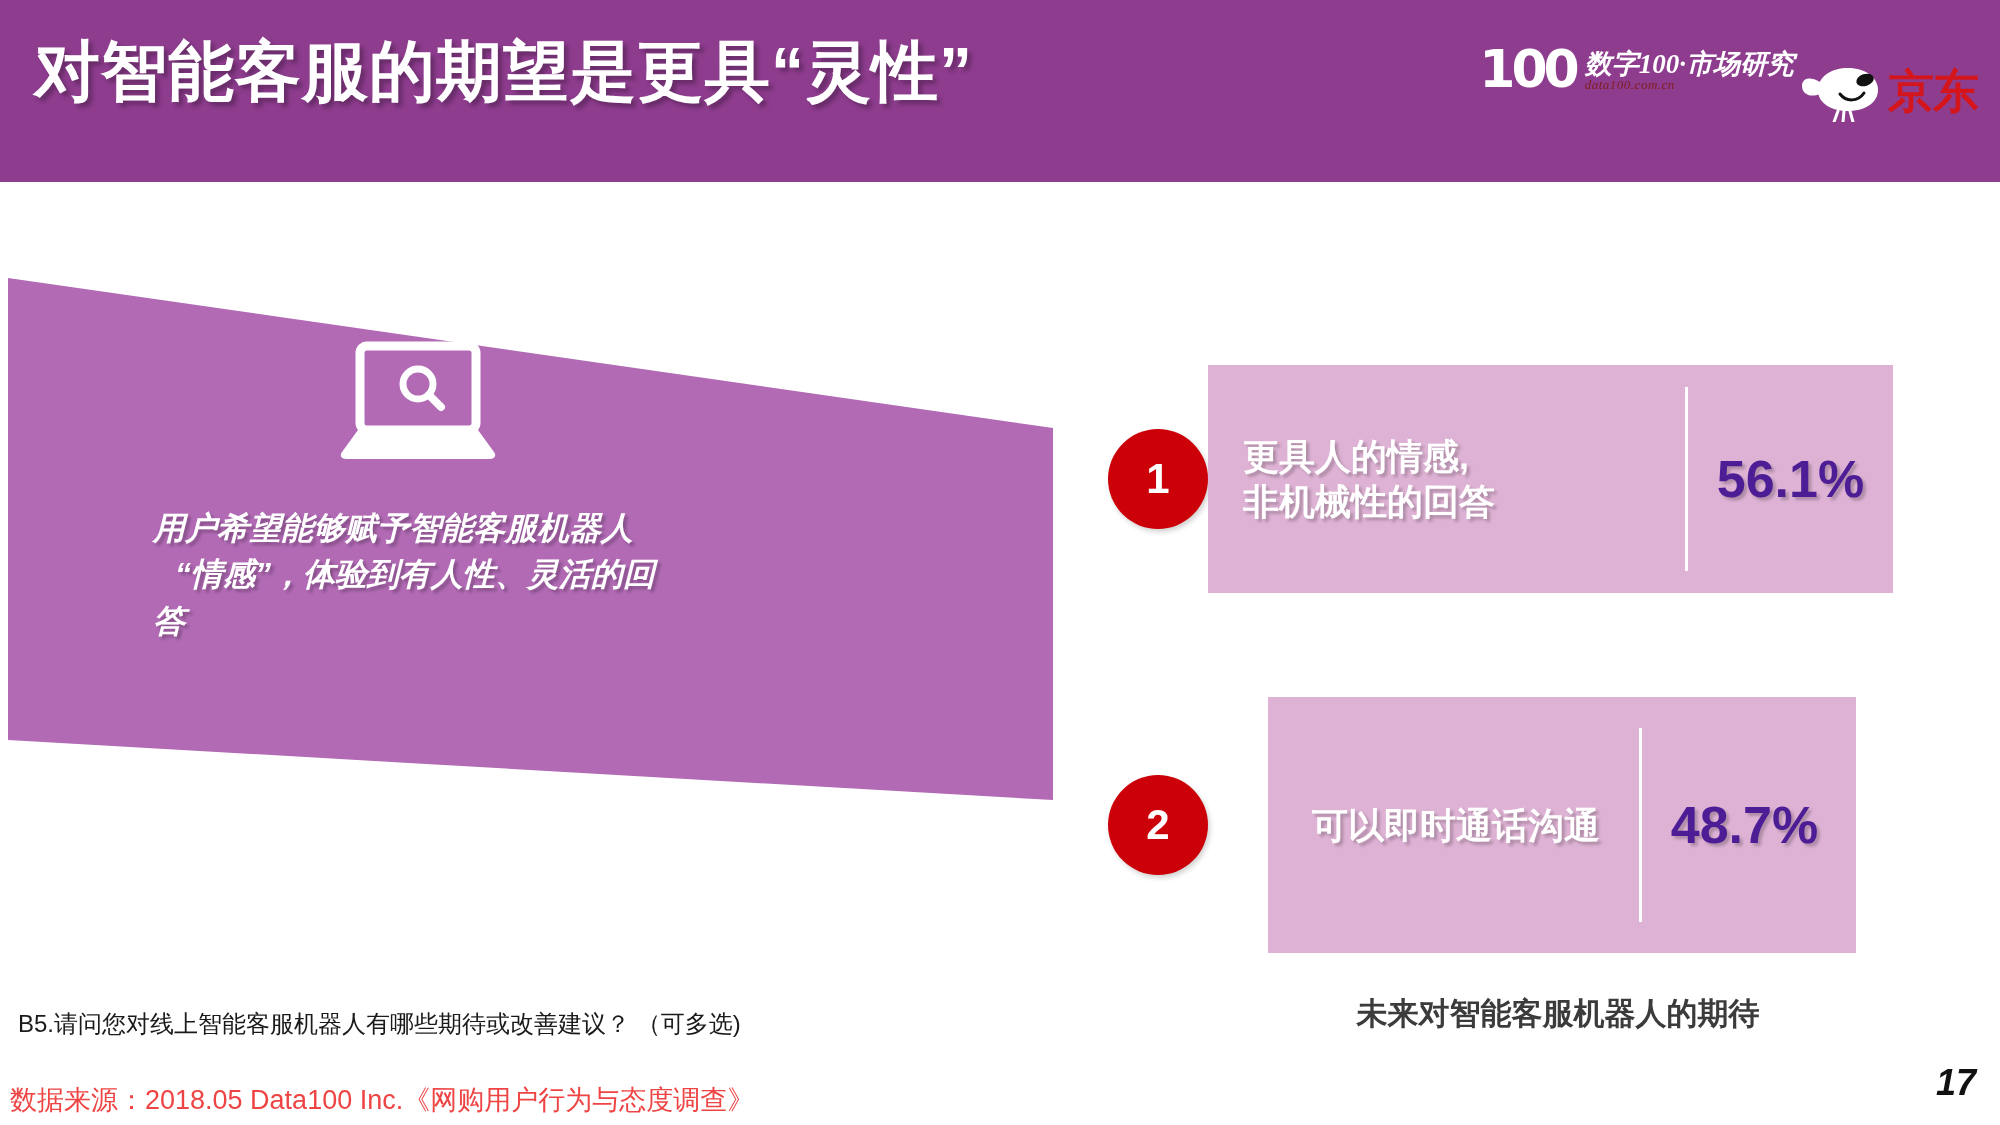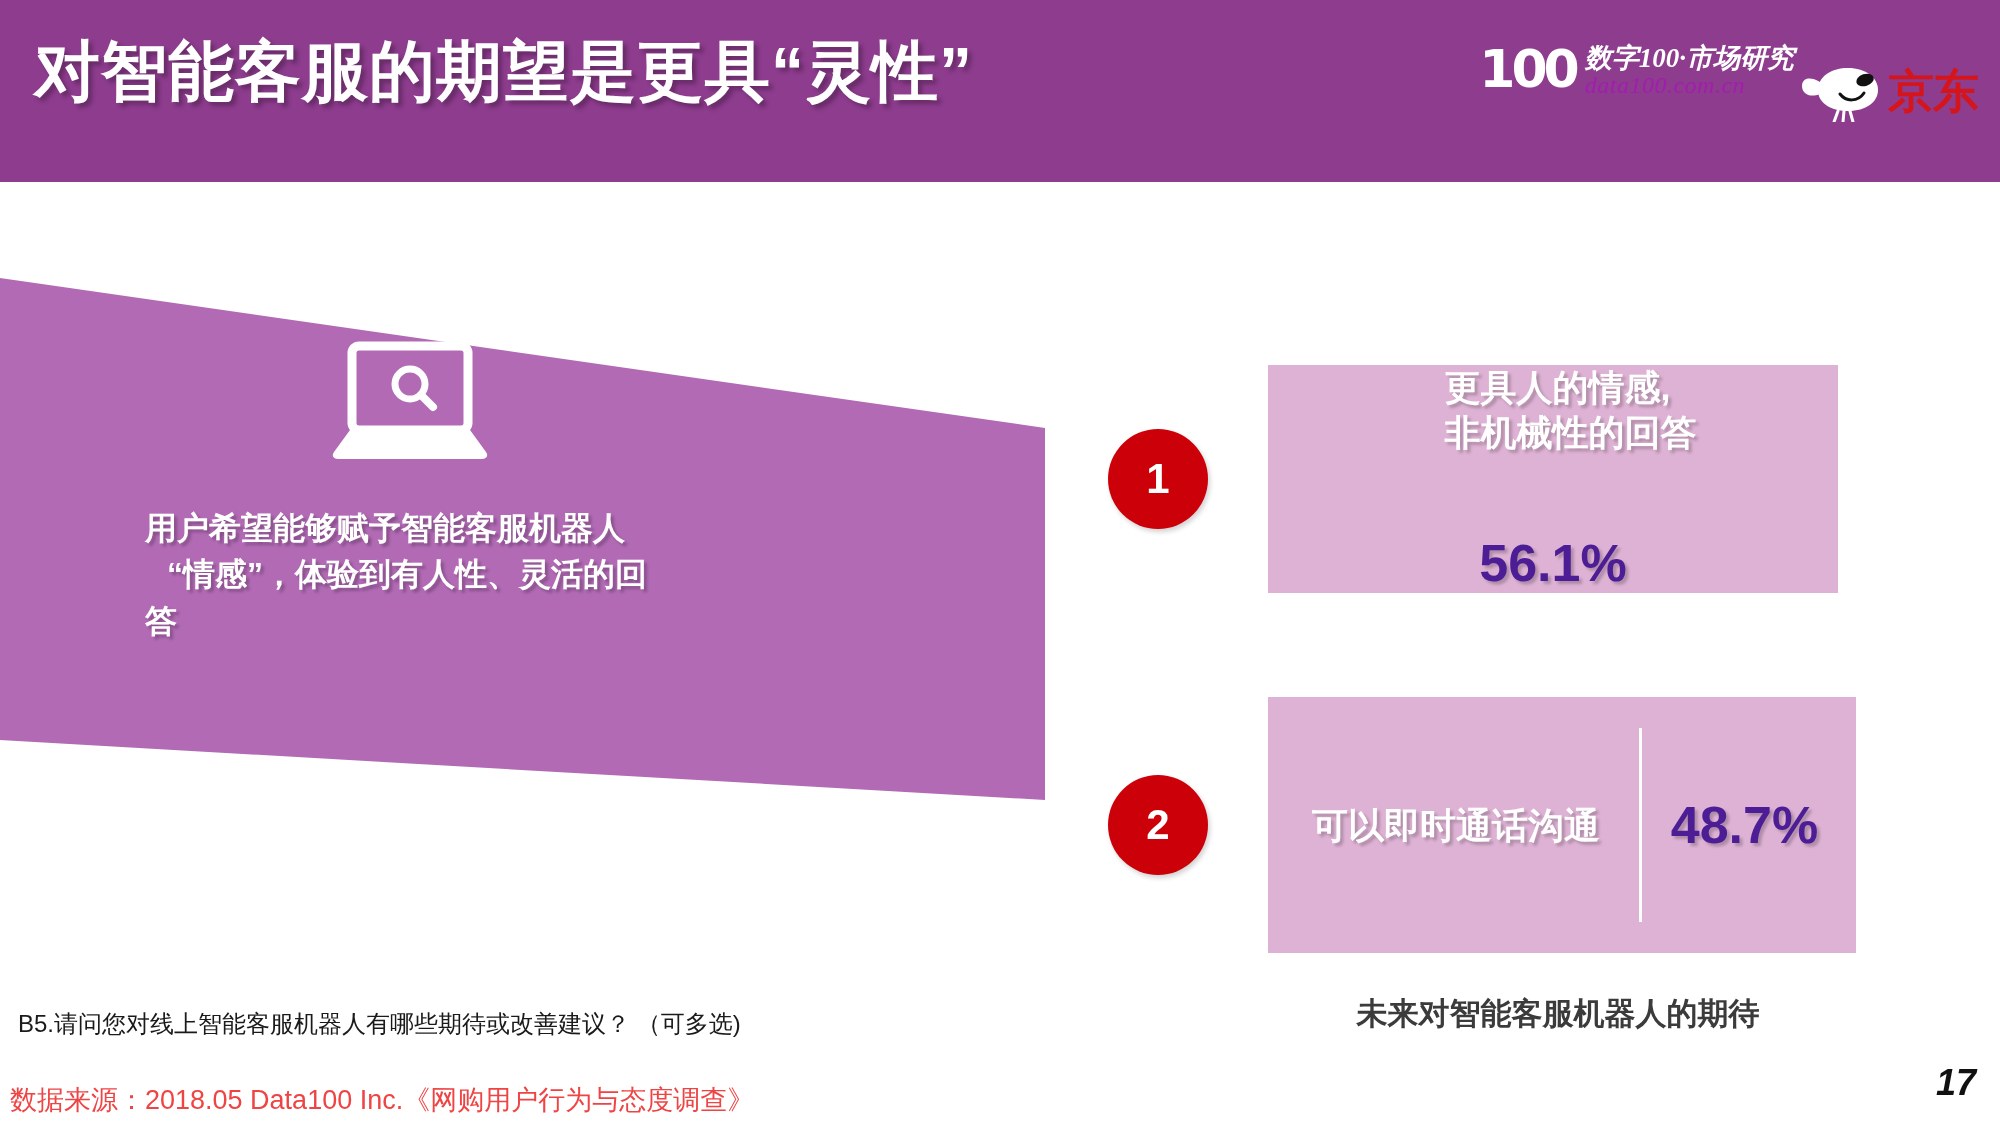--- a/index.html
+++ b/index.html
@@ -73,23 +73,23 @@
     font-family: Liberation Serif, serif;
   }
   .logo-100-cn {
     font-size: 27px;
     font-weight: bold;
     font-style: italic;
     color: #ffffff;
     white-space: nowrap;
   }
   .logo-100-url {
-    font-size: 24px;
+    font-size: 13px;
     font-style: italic;
-    color: #a21caf;
+    color: #7f1d1d;
     letter-spacing: 0.5px;
     white-space: nowrap;
   }
   .jd-logo {
     display: flex;
     align-items: center;
     gap: 4px;
     position: relative;
     top: 2px;
     margin-top: 36px;
@@ -103,24 +103,25 @@
     font-weight: bold;
     color: #d4161c;
     line-height: 1;
     letter-spacing: -1px;
     white-space: nowrap;
   }
 
   
   .trapezoid {
     position: absolute;
-    left: 0;
+    left: 8px;
     top: 210px;
     width: 1045px;
     height: 600px;
+    font-style: italic;
   }
   .trapezoid svg { display: block; }
   .trapezoid-content {
     position: absolute;
     left: 0;
     top: 0;
     width: 1045px;
     height: 600px;
   }
   .laptop-icon {
@@ -169,25 +170,23 @@
   }
   .badge-1 { margin-top: 0; }
 
   .card {
     background: #deb2d4;
     display: flex;
     align-items: center;
     flex: 0 0 auto;
   }
   .card-1 {
-    margin-left: 60px;
-    width: 570px;
+    width: 685px;
     height: 228px;
     padding: 0;
-    flex-direction: column;
   }
   .card-2 {
     margin-left: 60px;
     width: 570px;
     height: 238px;
     padding: 9px;
   }
   .card-label {
     color: #ffffff;
     font-weight: bold;

